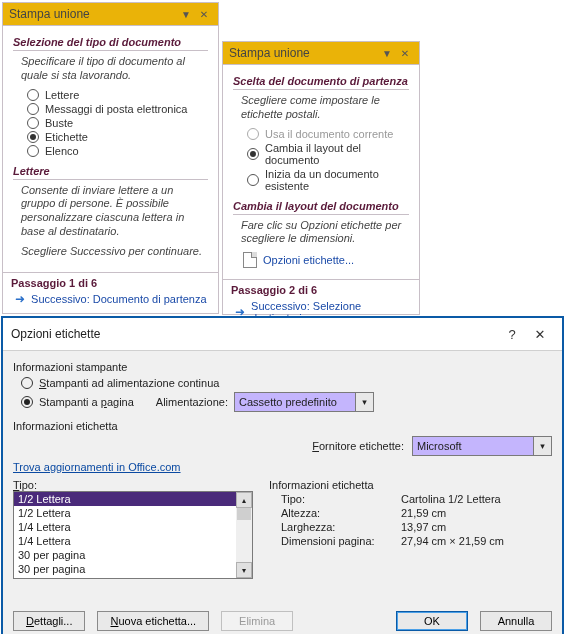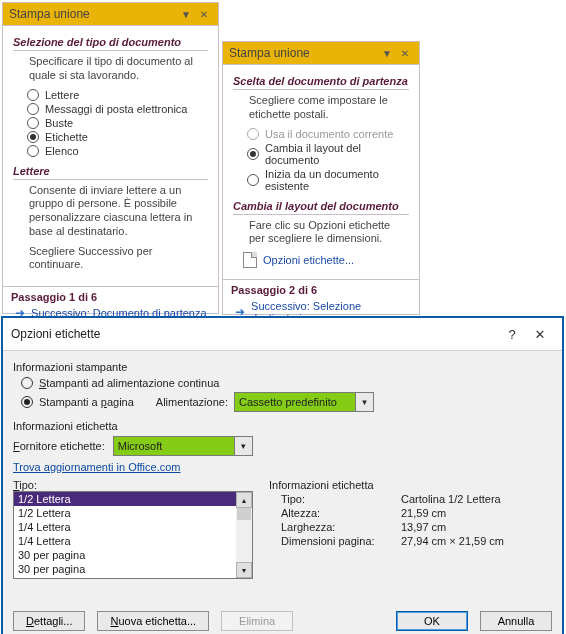--- a/index.html
+++ b/index.html
@@ -27,21 +27,21 @@
     color: #444;
     border-bottom: 1px solid #c8bfc7;
   }
   .pane-header .title { flex: 1; }
   .pane-header .hbtn {
     width: 16px; height: 16px; display:flex; align-items:center; justify-content:center;
     color: #555; font-size: 10px; margin-left: 2px;
   }
   .pane-body { padding: 6px 10px 8px 10px; font-size: 11px; color: #333; }
   .sect-title { font-weight: bold; color: #5a1a3a; margin: 4px 0 4px 0; border-bottom: 1px solid #c8bfc7; padding-bottom: 2px; font-style: italic; }
-  .desc { color: #444; margin: 4px 0 6px 16px; line-height: 1.25; }
+  .desc { color: #444; margin: 4px 0 6px 8px; line-height: 1.25; font-style: italic; }
   .opt-row { display:flex; align-items:center; margin: 2px 0 2px 14px; }
   .opt-row .radio {
     width: 12px; height: 12px; border: 1px solid #555; border-radius: 50%;
     margin-right: 6px; position: relative; flex-shrink:0;
   }
   .opt-row.selected .radio::after {
     content:""; position:absolute; width:6px; height:6px; background:#333;
     border-radius:50%; top:2px; left:2px;
   }
   .opt-row.disabled { color: #999; }
@@ -72,21 +72,21 @@
   .dlg-title .tb { width:28px; height:20px; display:flex; align-items:center; justify-content:center; font-size:13px; color:#333; }
   .dlg-body { padding: 6px 10px; color:#222; }
   .group-label { margin: 4px 0 4px 0; }
   .dlg .radio {
     width:12px; height:12px; border:1px solid #333; border-radius:50%;
     margin-right:6px; position:relative; display:inline-block; vertical-align:middle;
   }
   .dlg .radio.sel::after { content:""; position:absolute; width:6px; height:6px; background:#222; border-radius:50%; top:2px; left:2px; }
   .row { display:flex; align-items:center; margin:3px 0; }
   select, .combo {
-    font: inherit; background:#84cc16; border:1px solid #7a7a7a; height:20px; padding:1px 4px;
+    font: inherit; background:#c4b5fd; border:1px solid #7a7a7a; height:20px; padding:1px 4px;
   }
   .combo { display:inline-flex; align-items:center; position:relative; }
   .combo .val { flex:1; }
   .combo .car { position:absolute; right:0; top:0; bottom:0; width:18px; border-left:1px solid #7a7a7a;
     background:#e8e8e8; display:flex; align-items:center; justify-content:center; font-size:9px; }
   .underline-link { color:#0b4aa2; text-decoration: underline; margin:2px 0 6px 0; display:inline-block; }
   .listbox {
     border:1px solid #7a7a7a; background:#fff; height:88px; overflow:hidden; position:relative; width:240px;
   }
   .listbox .item { padding:1px 4px; }
@@ -211,21 +211,21 @@
       <span style="width:22px;"></span>
       <span>Alimentazione:</span>
       <span style="width:6px;"></span>
       <div class="combo" style="width:140px;">
         <span class="val">Cassetto predefinito</span>
         <span class="car">▾</span>
       </div>
     </div>
 
     <div class="group-label" style="margin-top:8px;">Informazioni etichetta</div>
-    <div class="row" style="margin-left:0;">
+    <div class="row" style="margin-left:0;justify-content:flex-end;">
       <span><span class="accel">F</span>ornitore etichette:</span>
       <span style="width:8px;"></span>
       <div class="combo" style="width:140px;">
         <span class="val">Microsoft</span>
         <span class="car">▾</span>
       </div>
     </div>
     <span class="underline-link">Trova aggiornamenti in Office.com</span>
 
     <div style="display:flex; gap:16px;">

